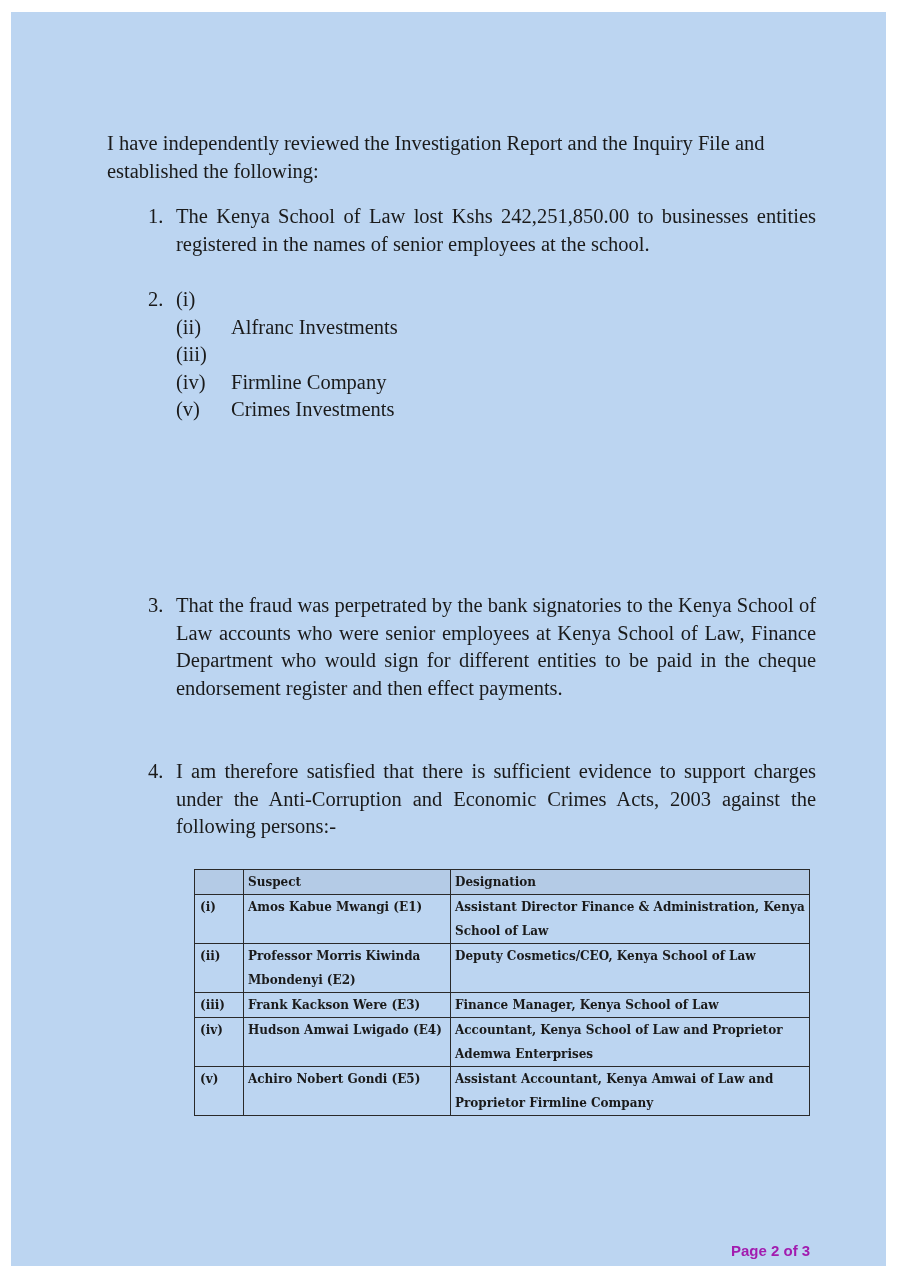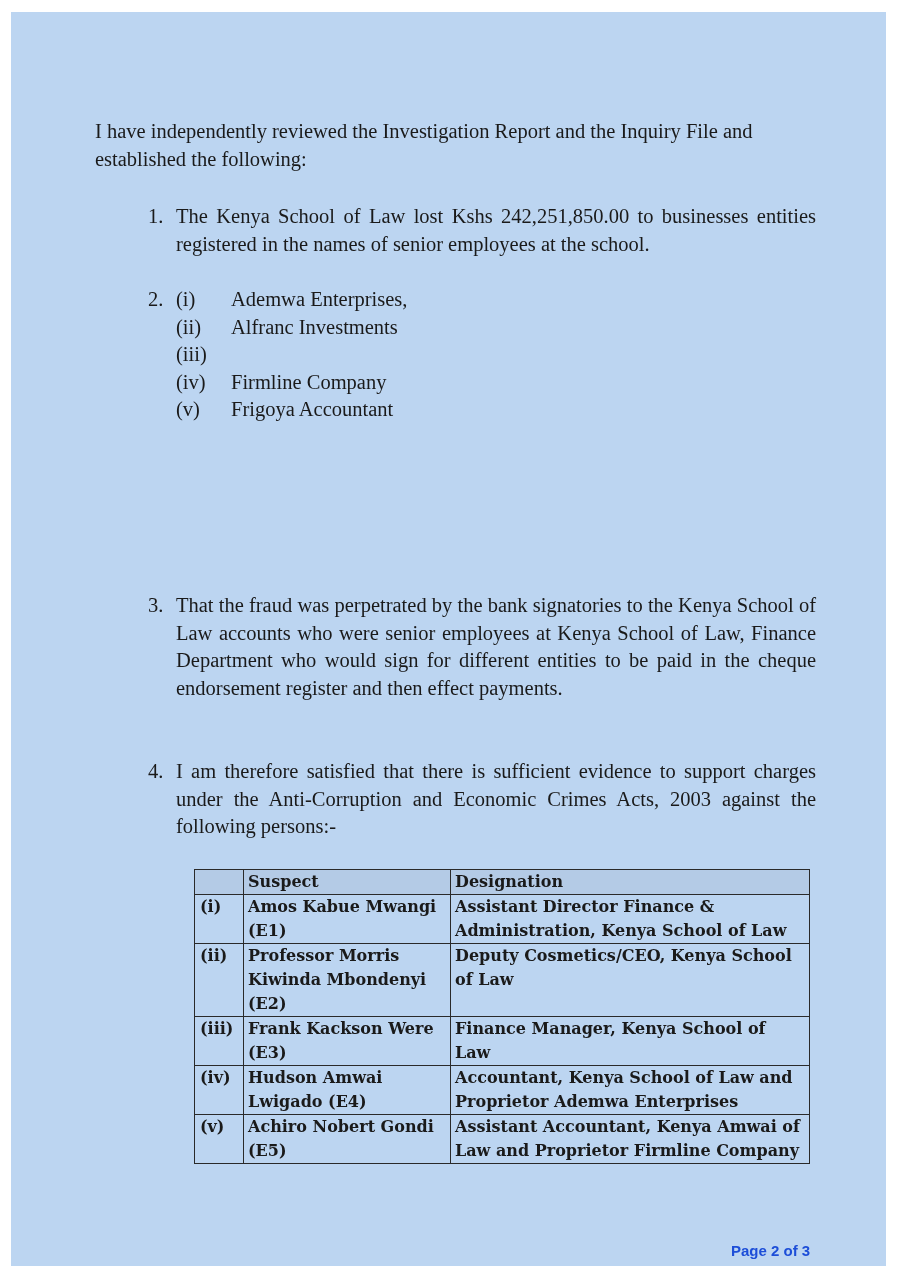--- a/index.html
+++ b/index.html
@@ -21,69 +21,68 @@
   }
   .item .num { position: absolute; left: 0; top: 0; width: 28px; }
   .item .body { margin-left: 28px; text-align: justify; }
   .item .body.loose { text-align: justify; text-align-last: left; }
   .sublist { margin-left: 28px; }
   .sub { display: flex; }
   .sub .roman { width: 55px; }
   .table {
     position: absolute; left: 194px; top: 869px; width: 616px;
     border-collapse: collapse; font-family: "DejaVu Serif", serif; font-weight: bold;
-    font-size: 16px; line-height: 24px;
+    font-size: 12px; line-height: 24px;
   }
   .table td, .table th {
     border: 1.3px solid #2a2a2a; vertical-align: top; padding: 0 4px; text-align: left;
   }
   .table th { font-weight: bold; background: #b4cbe6; }
   .table th.lbl-col { background: #b4cbe6; }
   .c1 { width: 39px; padding-left: 5px !important; }
   .c2 { width: 198px; }
   .c3 { }
   .just { text-align: justify; text-align-last: left; margin-left: 16px; }
   .footer {
     position: absolute; left: 731px; top: 1242px; font-family: "Liberation Sans", sans-serif;
-    font-size: 15px; font-weight: bold; color: #1d4ed8;
+    font-size: 15px; font-weight: bold; color: #a21caf;
   }
 </style>
 </head>
 <body>
 
 <div class="page"></div>
 
-<p class="intro" style="margin:0">I have independently reviewed the Investigation Report and the Inquiry File and established the following:</p>
+<p class="intro" style="margin:12px">I have independently reviewed the Investigation Report and the Inquiry File and established the following:</p>
 
 <div class="item" style="top:203px">
   <span class="num">1.</span>
   <div class="body">The Kenya School of Law lost Kshs 242,251,850.00 to businesses entities registered in the names of senior employees at the school.</div>
 </div>
 
 <div class="item" style="top:286px">
   <span class="num">2.</span>
   <div class="sublist">
     <div class="sub">
         <span class="roman">(i)</span>
-        <span>Ademwa Enterprises,</span>
       </div>
     <div class="sub">
         <span class="roman">(ii)</span>
         <span>Alfranc Investments</span>
       </div>
     <div class="sub">
         <span class="roman">(iii)</span>
       </div>
     <div class="sub">
         <span class="roman">(iv)</span>
         <span>Firmline Company</span>
       </div>
     <div class="sub">
         <span class="roman">(v)</span>
-        <span>Frigoya Accountant</span>
+        <span>Crimes Investments</span>
       </div>
   </div>
 </div>
 
 <div class="item" style="top:592px">
   <span class="num">3.</span>
   <div class="body loose">That the fraud was perpetrated by the bank signatories to the Kenya School of Law accounts who were senior employees at Kenya School of Law, Finance Department who would sign for different entities to be paid in the cheque endorsement register and then effect payments.</div>
 </div>
 
 <div class="item" style="top:758px">

